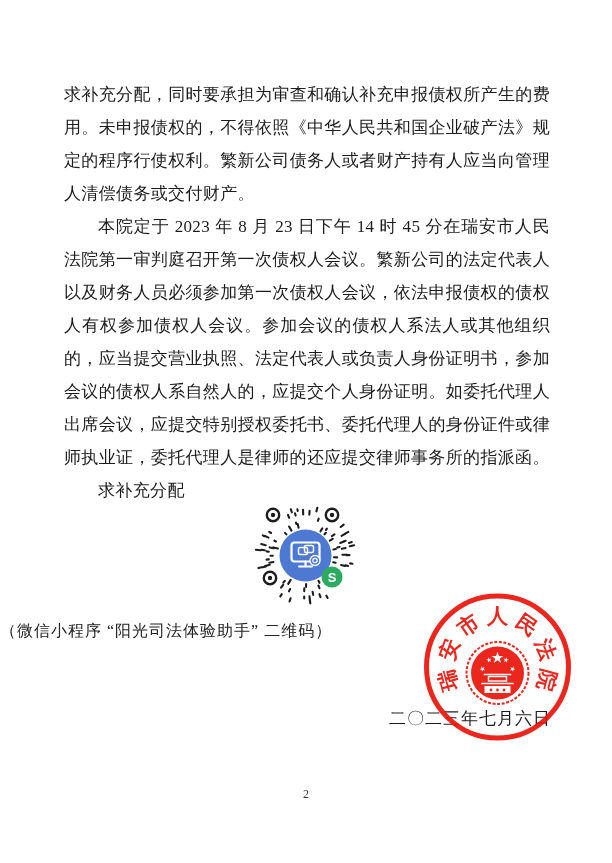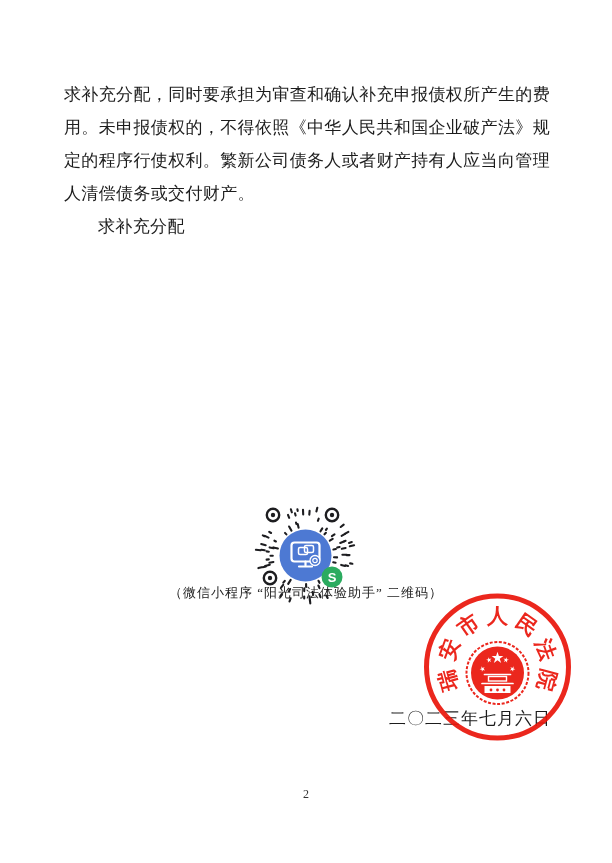--- a/index.html
+++ b/index.html
@@ -35,22 +35,22 @@
   .qr-eye-ring{fill:none;stroke:var(--qr-dash);stroke-width:2.4;}
   .qr-eye-dot{fill:var(--qr-dash);}
   .qr-center{fill:var(--qr-blue);}
   .qr-monitor{fill:none;stroke:#ffffff;stroke-width:2.2;stroke-linejoin:round;stroke-linecap:round;}
   .qr-badge{fill:var(--qr-green);}
   .qr-badge-glyph{
     fill:#ffffff;font-family:"Liberation Sans","DejaVu Sans",sans-serif;
     font-size:13px;font-weight:bold;text-anchor:middle;
   }
   .qr-caption{
-    position:absolute;left:0;top:584px;width:612px;
-    text-align:center;font-size:13px;letter-spacing:1px;color:#222;
+    position:absolute;left:0;top:621px;width:612px;
+    font-size:16px;letter-spacing:1px;color:#222;
   }
   .date-line{
     position:absolute;left:389px;top:707px;
     font-size:17px;letter-spacing:1px;color:var(--text);
     white-space:nowrap;
   }
   .seal{
     position:absolute;left:419px;top:593px;width:157px;height:152px;
     opacity:0.92;pointer-events:none;
   }
@@ -69,20 +69,21 @@
     text-align:center;font-size:12px;color:#333;
   }
 </style>
 </head>
 <body>
 
 <div class="page">
 
   <div class="body-text">
     <p>求补充分配，同时要承担为审查和确认补充申报债权所产生的费用。未申报债权的，不得依照《中华人民共和国企业破产法》规定的程序行使权利。繁新公司债务人或者财产持有人应当向管理人清偿债务或交付财产。</p>
+    <p class="indent">本院定于 2023 年 8 月 23 日下午 14 时 45 分在瑞安市人民法院第一审判庭召开第一次债权人会议。繁新公司的法定代表人以及财务人员必须参加第一次债权人会议，依法申报债权的债权人有权参加债权人会议。参加会议的债权人系法人或其他组织的，应当提交营业执照、法定代表人或负责人身份证明书，参加会议的债权人系自然人的，应提交个人身份证明。如委托代理人出席会议，应提交特别授权委托书、委托代理人的身份证件或律师执业证，委托代理人是律师的还应提交律师事务所的指派函。</p>
     <p class="indent">求补充分配</p>
   </div>
 
   <div class="qr-wrap">
     <svg viewBox="0 0 116 106">
       <g class="qr-dash-layer">
           <line x1="86.0" y1="55.2" x2="89.1" y2="55.4"></line>
           <line x1="85.2" y1="60.2" x2="87.6" y2="60.8"></line>
           <line x1="70.5" y1="78.8" x2="71.5" y2="80.8"></line>
           <line x1="58.1" y1="82.0" x2="58.1" y2="84.9"></line>

